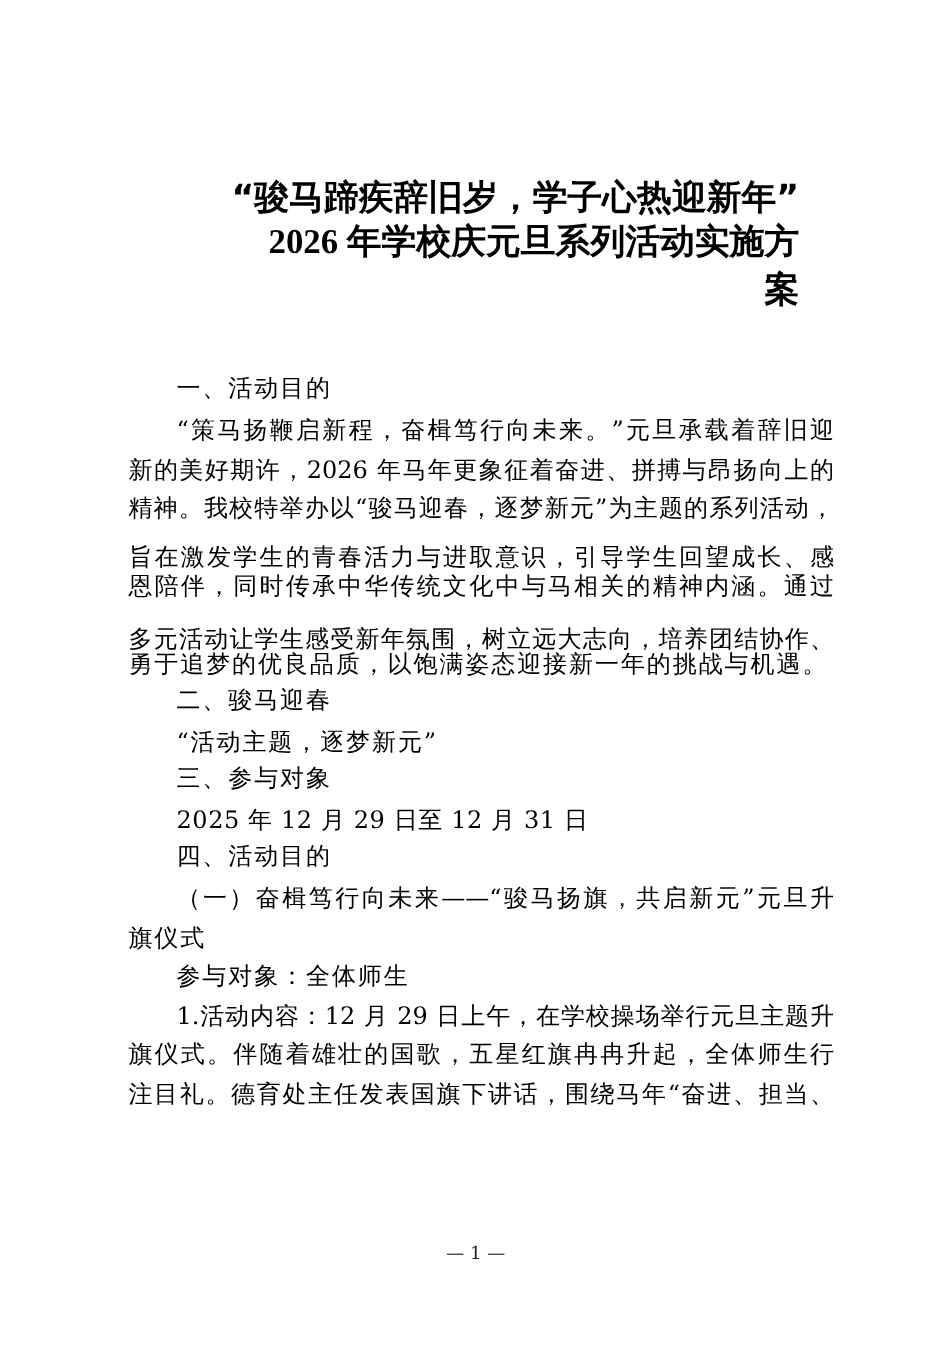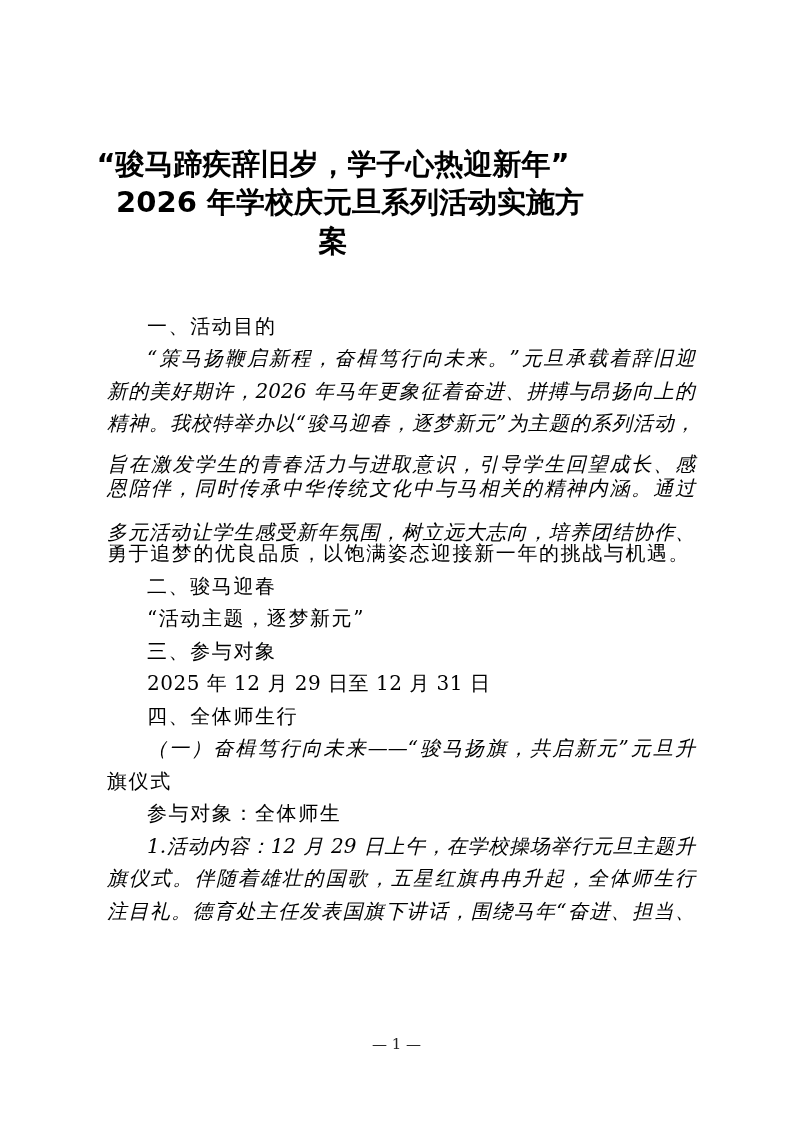--- a/index.html
+++ b/index.html
@@ -1,28 +1,28 @@
 <!DOCTYPE html>
 <html><head>
 <meta charset="utf-8">
 <style>
   html,body{margin:0;padding:0;background:#ffffff;}
   body{width:793px;height:1122px;position:relative;overflow:hidden;
        font-family:"DejaVu Serif","Liberation Serif",serif;color:#000;}
-  .title{position:absolute;left:0;width:666px;text-align:center;
+  .title{position:absolute;left:0;width:666px;text-align:right;
          font-family:"DejaVu Sans","Liberation Sans",sans-serif;font-weight:bold;
          font-size:29px;line-height:38px;letter-spacing:0px;}
   .t1{top:145px;}
-  .t2{top:183px;padding-left:34px;box-sizing:border-box;}
+  .t2{top:183px;padding-left:34px;box-sizing:border-box;font-family:Liberation Serif, serif;}
   .t3{top:222px;}
   .line{position:absolute;left:107px;width:588px;font-size:20px;line-height:32px;
         white-space:nowrap;letter-spacing:1.6px;}
   .indent{left:147px;}
-  .justify{text-align:justify;text-align-last:justify;letter-spacing:0;font-style:italic;}
-  .heading{font-family:Liberation Sans, sans-serif;font-weight:normal;}
+  .justify{text-align:justify;text-align-last:justify;letter-spacing:0;}
+  .heading{font-family:Liberation Mono, monospace;font-weight:normal;}
   .footer{position:absolute;top:1035px;left:0;width:793px;text-align:center;font-size:15px;color:#222;}
 </style>
 </head>
 <body>
 
 <div>
   <div class="title t1">“骏马蹄疾辞旧岁，学子心热迎新年”</div>
   <div class="title t2">2026 年学校庆元旦系列活动实施方</div>
   <div class="title t3">案</div>
 
@@ -34,21 +34,21 @@
   <div class="line justify" style="top:472px">恩陪伴，同时传承中华传统文化中与马相关的精神内涵。通过</div>
   <div class="line justify" style="top:516px">多元活动让学生感受新年氛围，树立远大志向，培养团结协作、</div>
   <div class="line" style="top:537px">勇于追梦的优良品质，以饱满姿态迎接新一年的挑战与机遇。</div>
 
   <div class="line indent heading" style="top:570px">二、骏马迎春</div>
   <div class="line indent" style="top:602px">“活动主题，逐梦新元”</div>
 
   <div class="line indent heading" style="top:635px">三、参与对象</div>
   <div class="line indent" style="top:667px;letter-spacing:0.5px">2025 年 12 月 29 日至 12 月 31 日</div>
 
-  <div class="line indent heading" style="top:700px">四、全体师生行</div>
+  <div class="line indent heading" style="top:700px">四、活动目的</div>
   <div class="line indent justify" style="top:732px;width:548px">（一）奋楫笃行向未来——“骏马扬旗，共启新元”元旦升</div>
   <div class="line" style="top:765px">旗仪式</div>
   <div class="line indent" style="top:797px">参与对象：全体师生</div>
   <div class="line indent justify" style="top:830px;width:548px">1.活动内容：12 月 29 日上午，在学校操场举行元旦主题升</div>
   <div class="line justify" style="top:862px">旗仪式。伴随着雄壮的国歌，五星红旗冉冉升起，全体师生行</div>
   <div class="line justify" style="top:895px">注目礼。德育处主任发表国旗下讲话，围绕马年“奋进、担当、</div>
 
   <div class="footer">— 1 —</div>
 </div>
 

